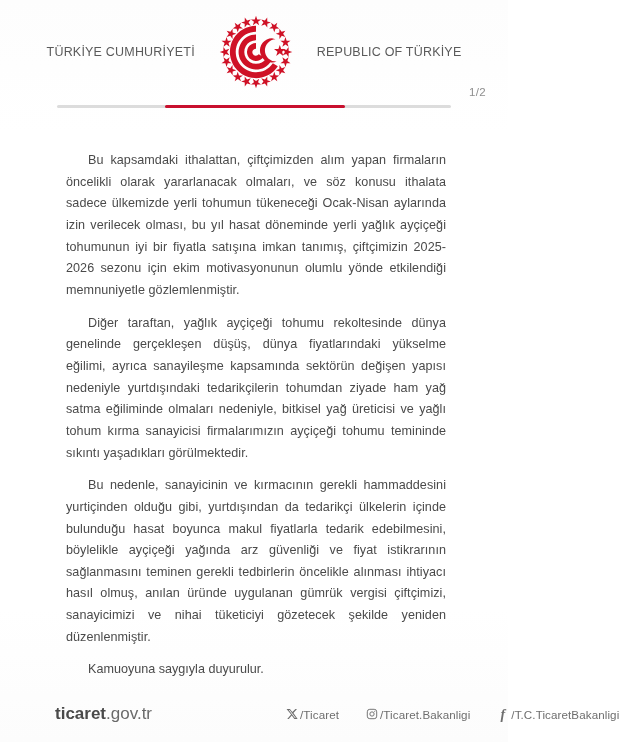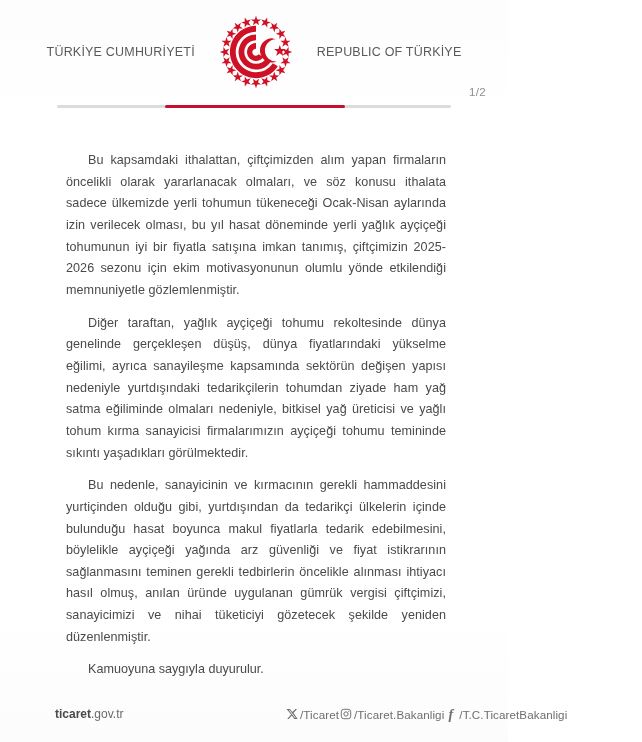--- a/index.html
+++ b/index.html
@@ -132,32 +132,33 @@
     left: 0;
     right: 0;
     bottom: 0;
     height: 56px;
     display: flex;
     align-items: center;
   }
   .site {
     position: absolute;
     left: 55px;
-    font-size: 12px;
+    font-size: 17px;
     color: #5d5d5d;
     white-space: nowrap;
   }
   .site b { font-weight: 700; color: #4a4a4a; }
   .site span.tld { font-weight: 400; color: #6a6a6a; }
 
   .socials {
     position: absolute;
     left: 285px;
     display: flex;
     align-items: center;
+    gap: 26px;
   }
   .social {
     display: flex;
     align-items: center;
     gap: 2px;
     font-size: 11.6px;
     color: #6e6e6e;
     white-space: nowrap;
   }
   .social .sicon {

